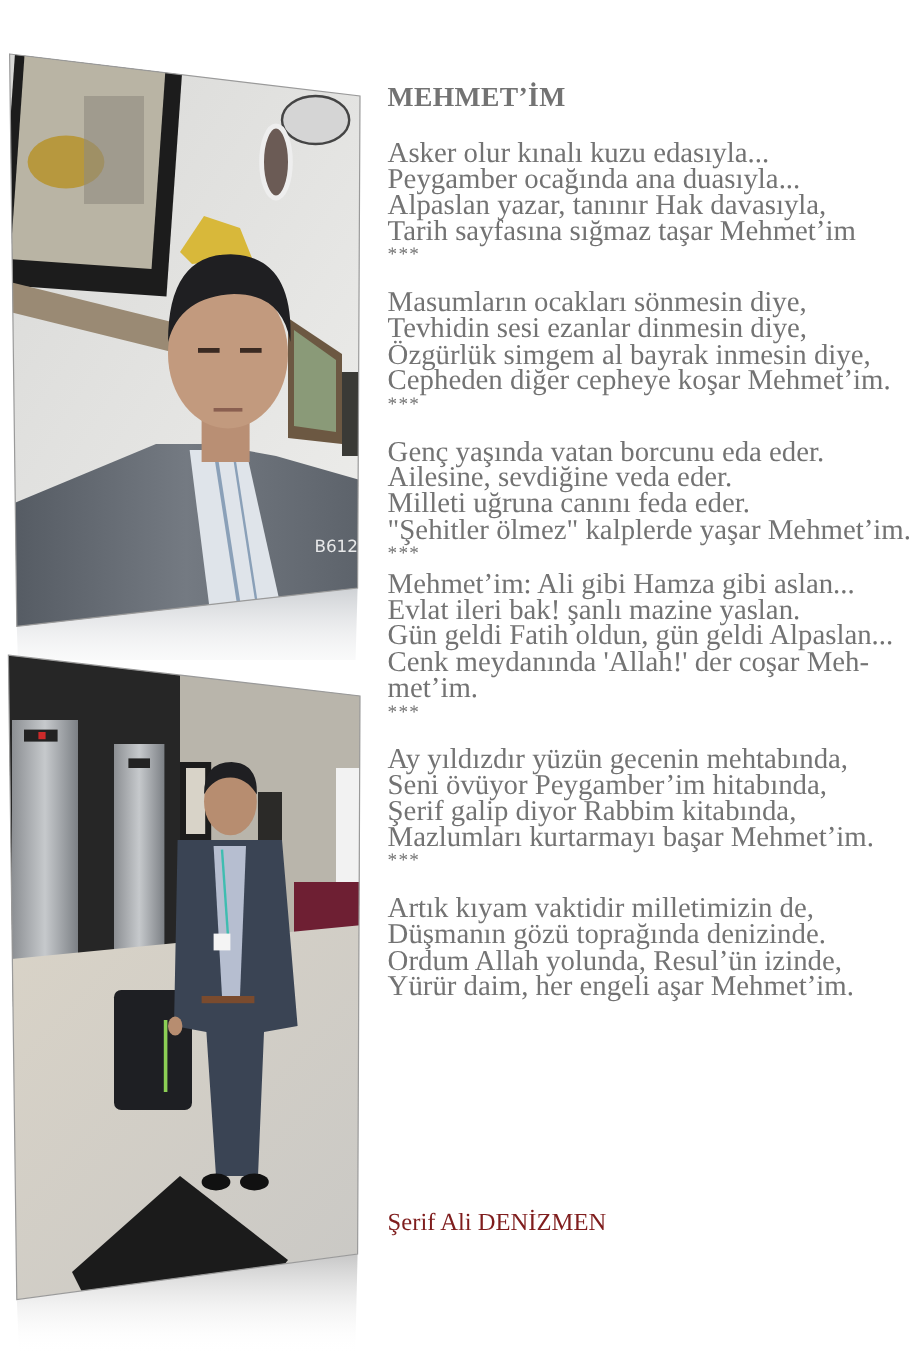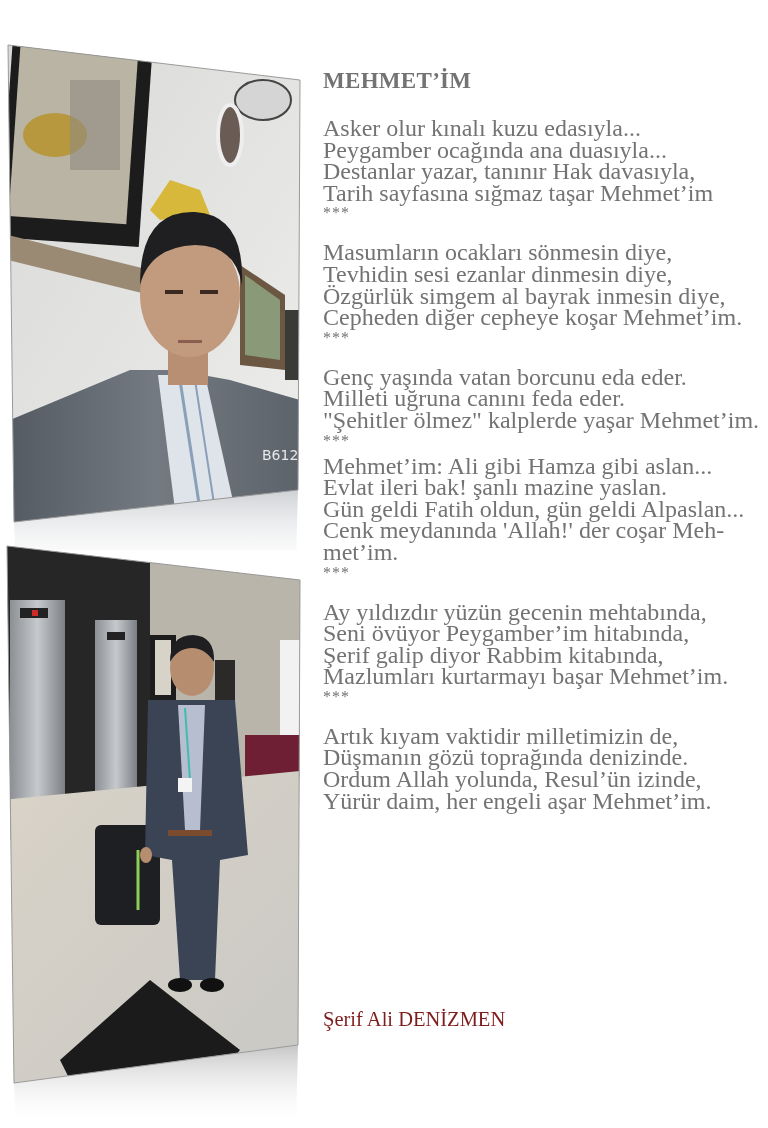--- a/index.html
+++ b/index.html
@@ -177,37 +177,38 @@
     <polygon points="7,6 300,40 298,505 14,543" fill="none" stroke="#9a9a9a" stroke-width="1"></polygon>
   </svg>
 </div>
 
 <div class="poem">
   <div class="poem-title">MEHMET’İM</div>
 
   <div class="stanza">
     <div class="line">Asker olur kınalı kuzu edasıyla...</div>
     <div class="line">Peygamber ocağında ana duasıyla...</div>
-    <div class="line">Destanlar yazar, tanınır Hak davasıyla,</div>
+    <div class="line">Alpaslan yazar, tanınır Hak davasıyla,</div>
     <div class="line">Tarih sayfasına sığmaz taşar Mehmet’im</div>
     <div class="sep">***</div>
   </div>
   <div class="gap"></div>
 
   <div class="stanza">
     <div class="line">Masumların ocakları sönmesin diye,</div>
     <div class="line">Tevhidin sesi ezanlar dinmesin diye,</div>
     <div class="line">Özgürlük simgem al bayrak inmesin diye,</div>
     <div class="line">Cepheden diğer cepheye koşar Mehmet’im.</div>
     <div class="sep">***</div>
   </div>
   <div class="gap"></div>
 
   <div class="stanza">
     <div class="line">Genç yaşında vatan borcunu eda eder.</div>
+    <div class="line">Ailesine, sevdiğine veda eder.</div>
     <div class="line">Milleti uğruna canını feda eder.</div>
     <div class="line">"Şehitler ölmez" kalplerde yaşar Mehmet’im.</div>
     <div class="sep">***</div>
   </div>
   <div class="gap-small"></div>
 
   <div class="stanza">
     <div class="line">Mehmet’im: Ali gibi Hamza gibi aslan...</div>
     <div class="line">Evlat ileri bak! şanlı mazine yaslan.</div>
     <div class="line">Gün geldi Fatih oldun, gün geldi Alpaslan...</div>

